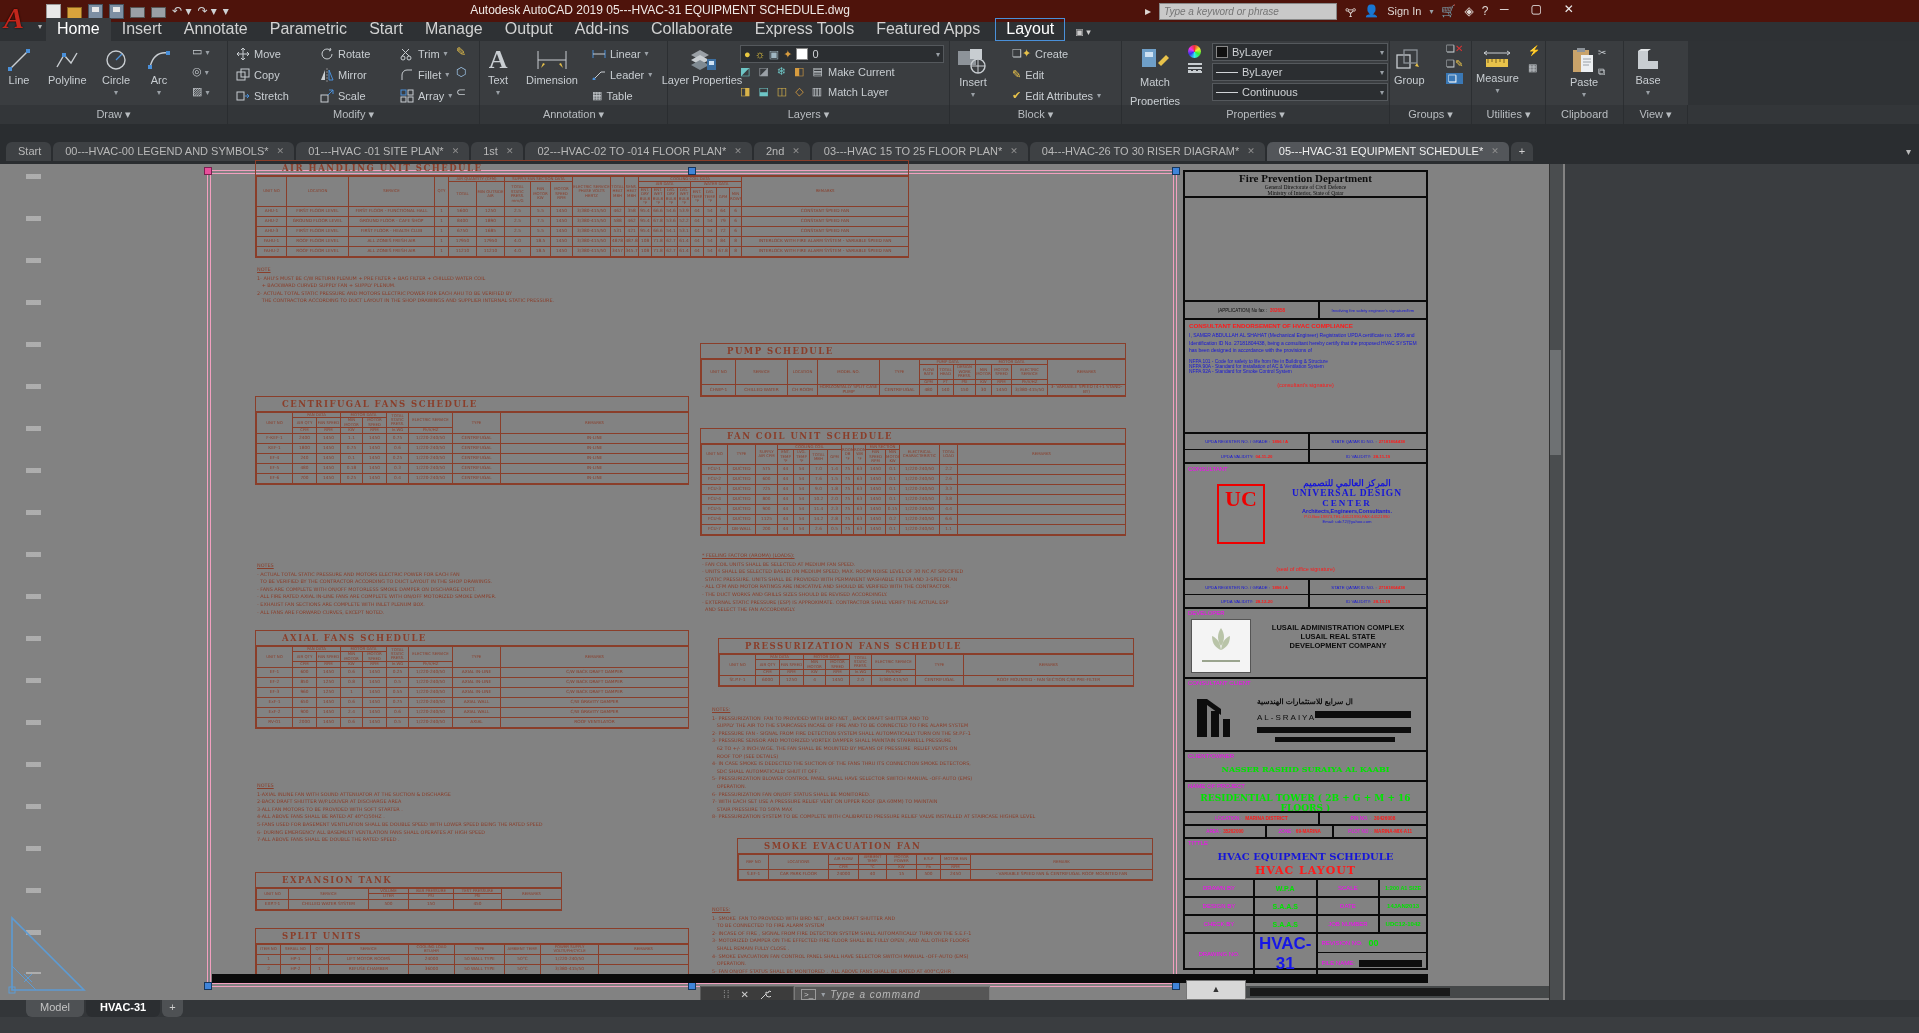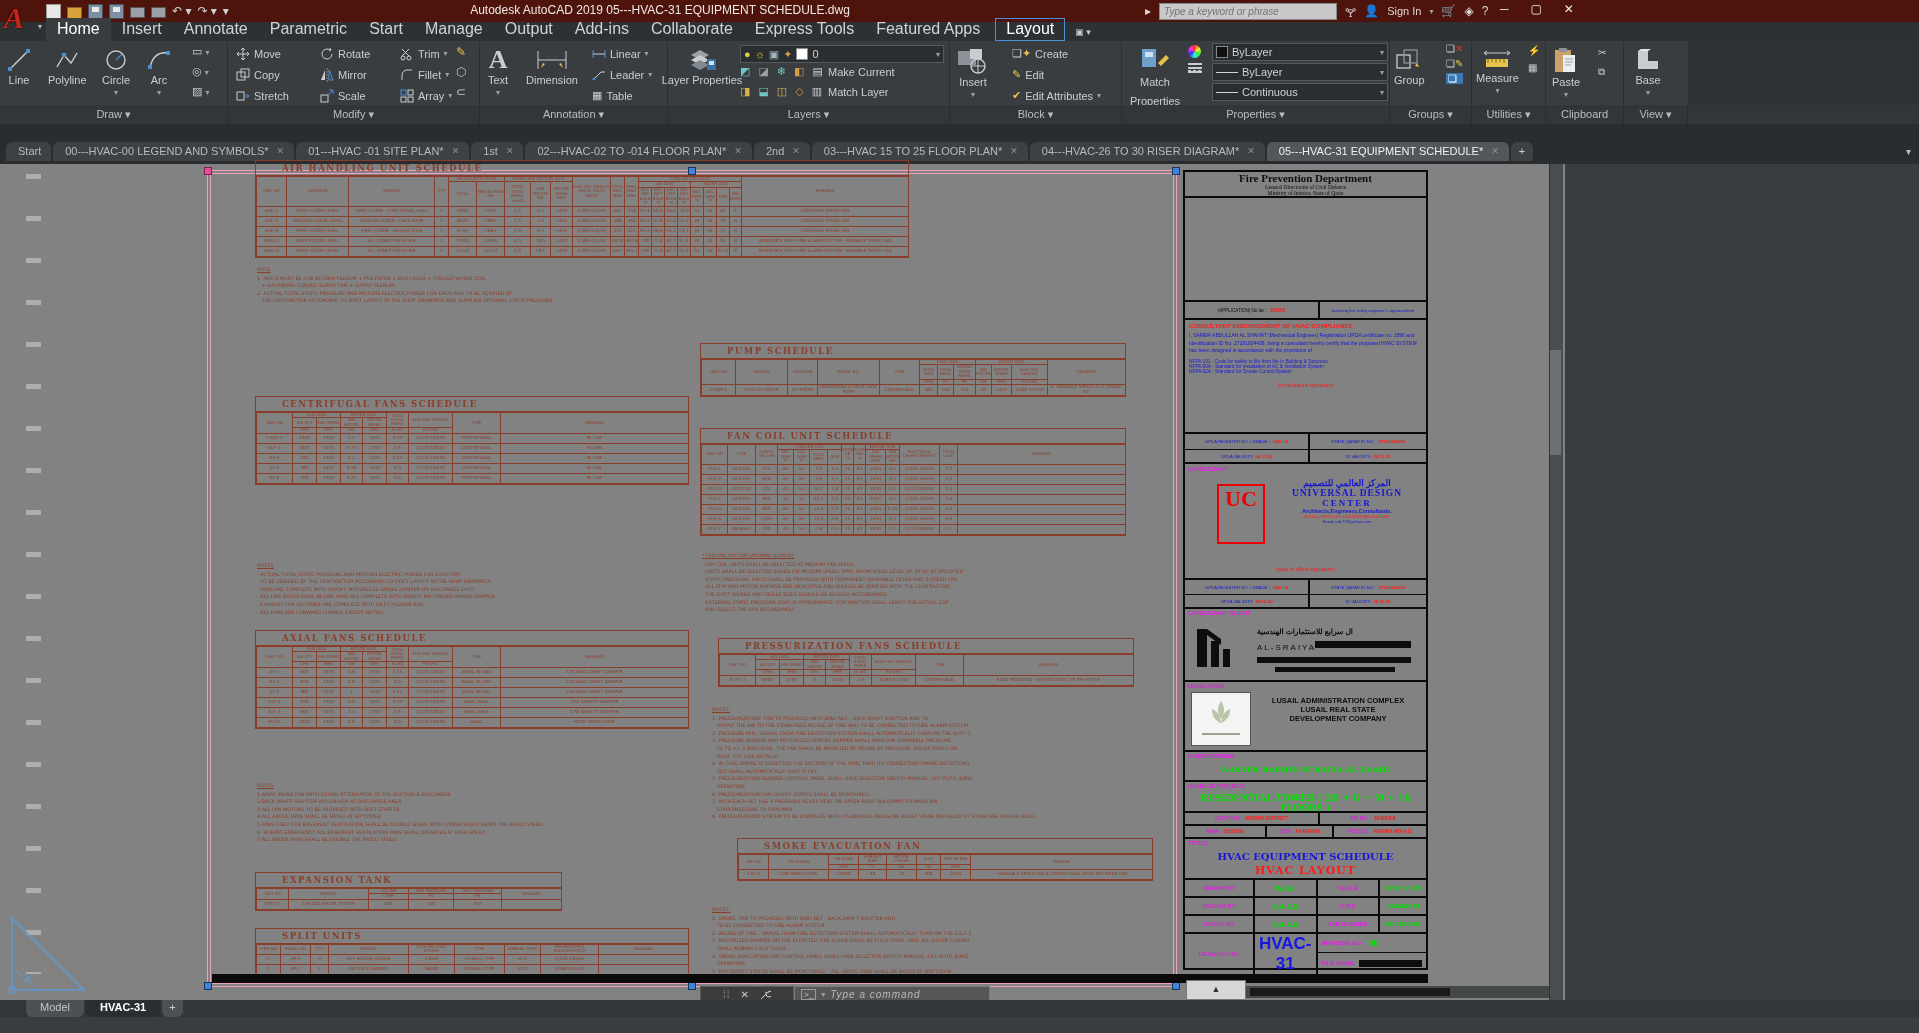--- a/index.html
+++ b/index.html
@@ -441,21 +441,21 @@
         <span class="bl">Measure</span>
           <span class="ddm">▾</span>
         </div>
       <div class="abs" style="left:56px;top:4px;display:flex;flex-direction:column;gap:6px;font-size:10px;color:#c8cdd1;">
         <span>⚡</span>
         <span>▦</span>
       </div>
     </div>
 
     <div class="panel" style="width:78px;">
-      <div class="b1 abs" style="left:6px;top:2px;">
+      <div class="b1 abs" style="left:24px;top:2px;">
         <svg class="ic" width="26" height="28">
             <rect x="2" y="3" width="16" height="22" fill="#c9a36a"></rect>
             <rect x="6" y="1" width="8" height="4" fill="#8d9399"></rect>
             <rect x="10" y="8" width="12" height="17" fill="#eceff1"></rect>
             <path d="M12 12h8M12 15h8M12 18h6" stroke="#9aa0a6"></path>
           </svg>
         <span class="bl">Paste</span>
           <span class="ddm">▾</span>
         </div>
       <div class="abs" style="left:52px;top:6px;display:flex;flex-direction:column;gap:8px;font-size:10px;color:#c8cdd1;">
@@ -1468,45 +1468,45 @@
             <div style="width:52%;font-size:4.3px;gap:2px;">
                 <span class="bl2">UPDA VALIDITY:</span>
                 <span class="rd" style="font-weight:bold;">28-12-20</span>
               </div>
             <div style="width:48%;font-size:4.3px;gap:2px;">
                 <span class="bl2">ID VALIDITY:</span>
                 <span class="rd" style="font-weight:bold;">28-11-19</span>
               </div>
           </div>
         </div>
+        <div class="tbs" style="height:70px;">
+          <div class="mg lab" style="position:absolute;left:3px;top:1px;">DEVELOPER</div>
+          <div style="position:absolute;left:6px;top:10px;width:58px;height:52px;background:#f4f4f4;border:1px solid #555;">
+            <svg width="58" height="52">
+                <path d="M29 8c-4 6-4 12 0 18 4-6 4-12 0-18zM20 16c0 8 4 12 9 14-1-8-4-12-9-14zM38 16c0 8-4 12-9 14 1-8 4-12 9-14z" fill="#b9c4a8"></path>
+                <rect x="10" y="40" width="38" height="2" fill="#9aa48e"></rect>
+              </svg>
+          </div>
+          <div style="position:absolute;left:68px;top:14px;width:170px;text-align:center;">
+            <div class="bk" style="font-size:7.5px;font-weight:bold;">LUSAIL ADMINISTRATION COMPLEX</div>
+            <div class="bk" style="font-size:7.5px;font-weight:bold;">LUSAIL REAL STATE</div>
+            <div class="bk" style="font-size:7.5px;font-weight:bold;">DEVELOPMENT COMPANY</div>
+          </div>
+        </div>
         <div class="tbs" style="height:73px;">
           <div class="mg lab" style="position:absolute;left:3px;top:1px;">CONSULTANT CLIENT</div>
           <svg style="position:absolute;left:8px;top:10px;" width="60" height="58">
             <path d="M4 10h10v38H4zM18 22h8v26h-8zM30 30h7v18h-7z" fill="#0d0d0d"></path>
             <path d="M14 10l14 10v6L14 16z" fill="#0d0d0d"></path>
           </svg>
           <div class="bk" style="position:absolute;left:72px;top:18px;font-size:7.5px;font-weight:bold;">ال سرايع للاستثمارات الهندسية</div>
           <div class="bk" style="position:absolute;left:72px;top:34px;font-size:8px;letter-spacing:2px;">AL-SRAIYA</div>
           <div style="position:absolute;left:130px;top:32px;width:96px;height:7px;background:#0d0d0d;"></div>
           <div style="position:absolute;left:72px;top:48px;width:154px;height:6px;background:#0d0d0d;"></div>
           <div style="position:absolute;left:90px;top:58px;width:120px;height:5px;background:#0d0d0d;"></div>
-        </div>
-        <div class="tbs" style="height:70px;">
-          <div class="mg lab" style="position:absolute;left:3px;top:1px;">DEVELOPER</div>
-          <div style="position:absolute;left:6px;top:10px;width:58px;height:52px;background:#f4f4f4;border:1px solid #555;">
-            <svg width="58" height="52">
-                <path d="M29 8c-4 6-4 12 0 18 4-6 4-12 0-18zM20 16c0 8 4 12 9 14-1-8-4-12-9-14zM38 16c0 8-4 12-9 14 1-8 4-12 9-14z" fill="#b9c4a8"></path>
-                <rect x="10" y="40" width="38" height="2" fill="#9aa48e"></rect>
-              </svg>
-          </div>
-          <div style="position:absolute;left:68px;top:14px;width:170px;text-align:center;">
-            <div class="bk" style="font-size:7.5px;font-weight:bold;">LUSAIL ADMINISTRATION COMPLEX</div>
-            <div class="bk" style="font-size:7.5px;font-weight:bold;">LUSAIL REAL STATE</div>
-            <div class="bk" style="font-size:7.5px;font-weight:bold;">DEVELOPMENT COMPANY</div>
-          </div>
         </div>
         <div class="tbs" style="height:30px;">
           <div class="mg lab" style="position:absolute;left:3px;top:1px;">CLIENT/OWNER</div>
           <div class="gr" style="position:absolute;left:0;top:12px;width:100%;text-align:center;font:bold 8px 'DejaVu Serif',serif;">NASSER RASHID SURAIYA AL KAABI</div>
         </div>
         <div class="tbs" style="height:31px;">
           <div class="mg lab" style="position:absolute;left:3px;top:1px;">NAME OF PROJECT</div>
           <div class="gr" style="position:absolute;left:0;top:11px;width:100%;text-align:center;font:bold 9px 'DejaVu Serif',serif;">RESIDENTIAL TOWER ( 2B + G + M + 16 FLOORS )</div>
         </div>
         <div class="tbs" style="height:13px;">

